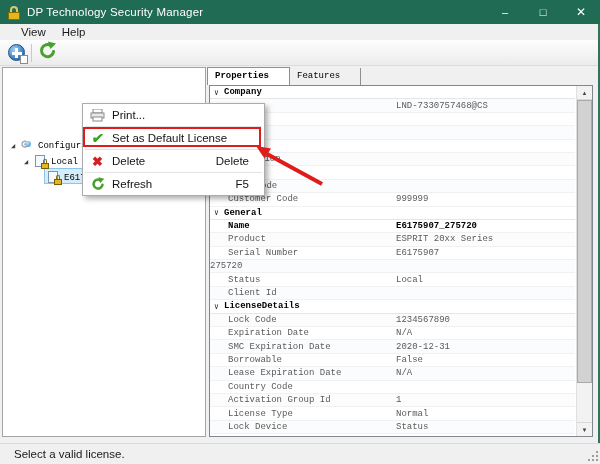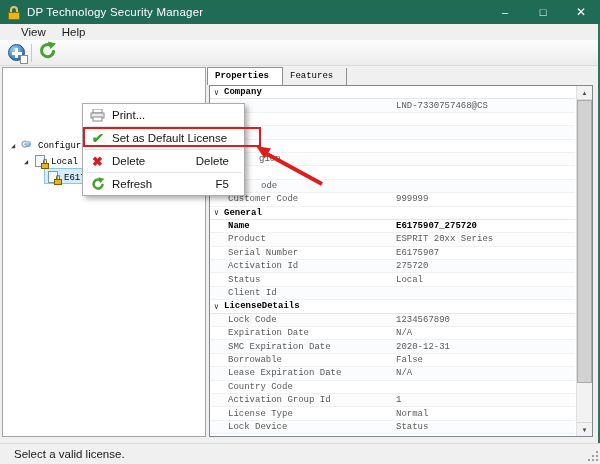--- a/index.html
+++ b/index.html
@@ -51,21 +51,21 @@
   .doc{position:absolute;left:0;top:0;width:10px;height:12px;background:#f4f9ff;border:1px solid #7d96ad}
   .mini-lock{position:absolute;right:-1px;bottom:-1px;width:8px;height:6px;background:#e5b61e;border:1px solid #7a5c00}
   .mini-shackle{position:absolute;right:1px;bottom:5px;width:4px;height:4px;
                 border:1px solid #8a6d00;border-bottom:none;border-radius:2px 2px 0 0}
   .tree-sel{position:absolute;left:41px;top:100px;width:158px;height:16px;
             background:#d5ecfb;border:1px solid #8cc5e8}
 
   
   .tabstrip{position:absolute;left:207px;top:66px;height:19px;display:flex;
             font-family:"Liberation Mono",monospace;font-size:9px;color:#000;align-items:flex-end}
-  .tab{padding:3px 13px 4px 7px;border-right:1px solid #8f8f8f;background:#f0f0f0}
+  .tab{padding:3px 20px 4px 7px;border-right:1px solid #8f8f8f;background:#f0f0f0}
   .tab.active{background:#fff;border:1px solid #8f8f8f;border-bottom:none;font-weight:bold}
   .grid{position:absolute;left:209px;top:85px;width:384px;height:352px;background:#fff;
         border:1px solid #82878f;overflow:hidden}
   .grid-rows{position:absolute;left:0;top:0;right:17px}
   .prow{height:13.4px;display:flex;align-items:center;border-bottom:1px solid #f1f1f1;
         font-family:"Liberation Mono",monospace;font-size:9px;color:#5a5a5a;white-space:nowrap}
   .prow:nth-child(even){background:#fbfcfd}
   .plabel{width:186px;padding-left:18px;overflow:hidden;flex:none}
   .pvalue{flex:1;overflow:hidden}
   .prow.cat{color:#000;font-weight:bold;background:#fff;border-bottom:1px solid #e6e6e6}
@@ -73,21 +73,21 @@
   .prow.boldrow{color:#000;font-weight:bold}
 
   
   .vscroll{position:absolute;top:0;right:0;width:16px;height:100%;background:#f2f2f2;border-left:1px solid #e0e0e0}
   .sbtn{height:14px;display:flex;align-items:center;justify-content:center;font-size:6px;color:#444;background:#f2f2f2}
   .sbtn.up{border-bottom:1px solid #d8d8d8}
   .sbtn.down{position:absolute;bottom:0;left:0;right:0;border-top:1px solid #d8d8d8}
   .sthumb{position:absolute;left:0;right:0;top:14px;height:283px;background:#d2d2d2;border:1px solid #aaa}
 
   
-  .ctx{position:absolute;left:82px;top:103px;width:163px;background:#fff;border:1px solid #ababab;
+  .ctx{position:absolute;left:82px;top:103px;width:183px;background:#fff;border:1px solid #ababab;
        box-shadow:3px 3px 5px rgba(0,0,0,.30);z-index:5}
   .ctx-item{height:22px;display:flex;align-items:center;font-size:11.5px;color:#141414}
   .ctx-icon{width:29px;display:flex;align-items:center;justify-content:center;flex:none}
   .ctx-label{flex:1}
   .ctx-short{padding-right:15px;color:#141414}
   .ctx-sep{height:1px;background:#e3e3e3;margin:0 2px}
   .ico-check{color:#3aa327;font-size:14px;font-weight:bold;transform:skewX(-8deg)}
   .ico-x{color:#d21f1f;font-size:13px;font-weight:bold}
 
   
@@ -228,21 +228,20 @@
       </div>
       <div class="prow">
         <span class="plabel">Product</span>
         <span class="pvalue">ESPRIT 20xx Series</span>
       </div>
       <div class="prow">
         <span class="plabel">Serial Number</span>
         <span class="pvalue">E6175907</span>
       </div>
       <div class="prow">
-        <span class="plabel">Activation Id</span>
         <span class="pvalue">275720</span>
       </div>
       <div class="prow">
         <span class="plabel">Status</span>
         <span class="pvalue">Local</span>
       </div>
       <div class="prow">
         <span class="plabel">Client Id</span>
         <span class="pvalue"></span>
       </div>

